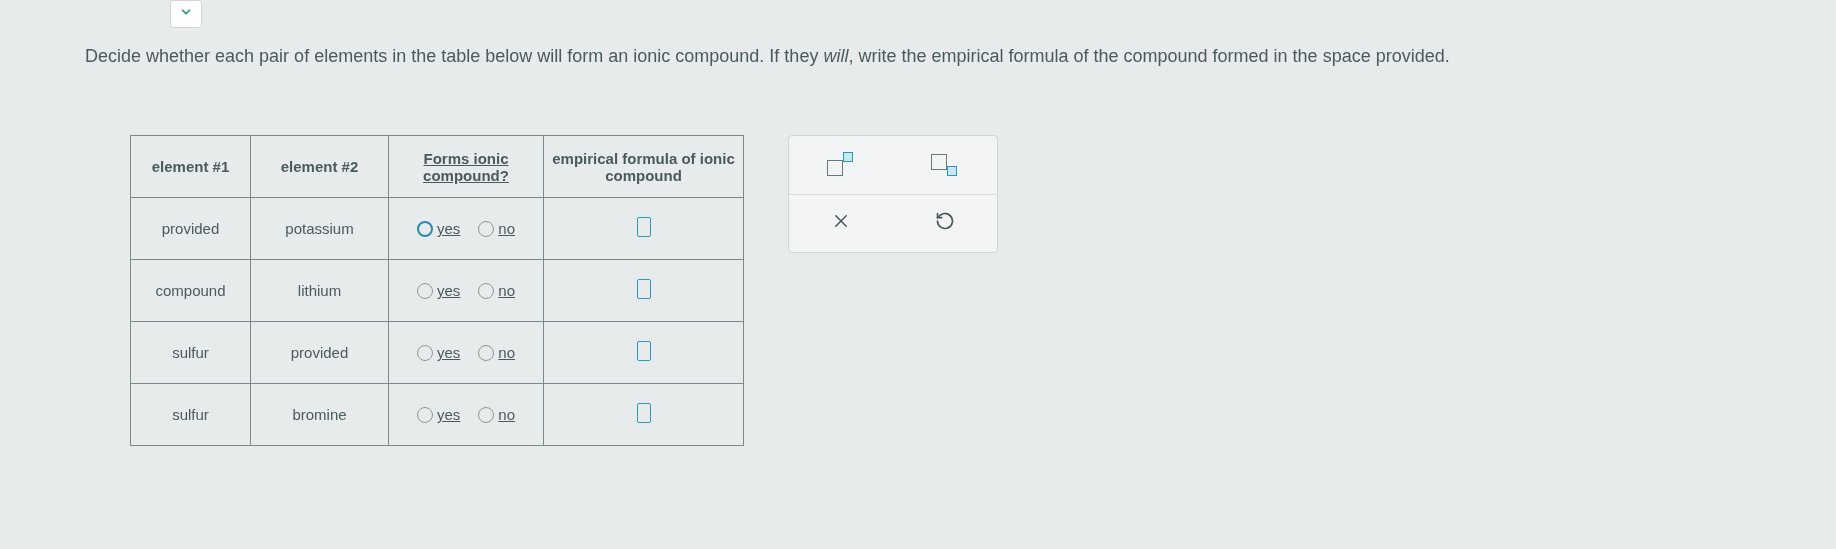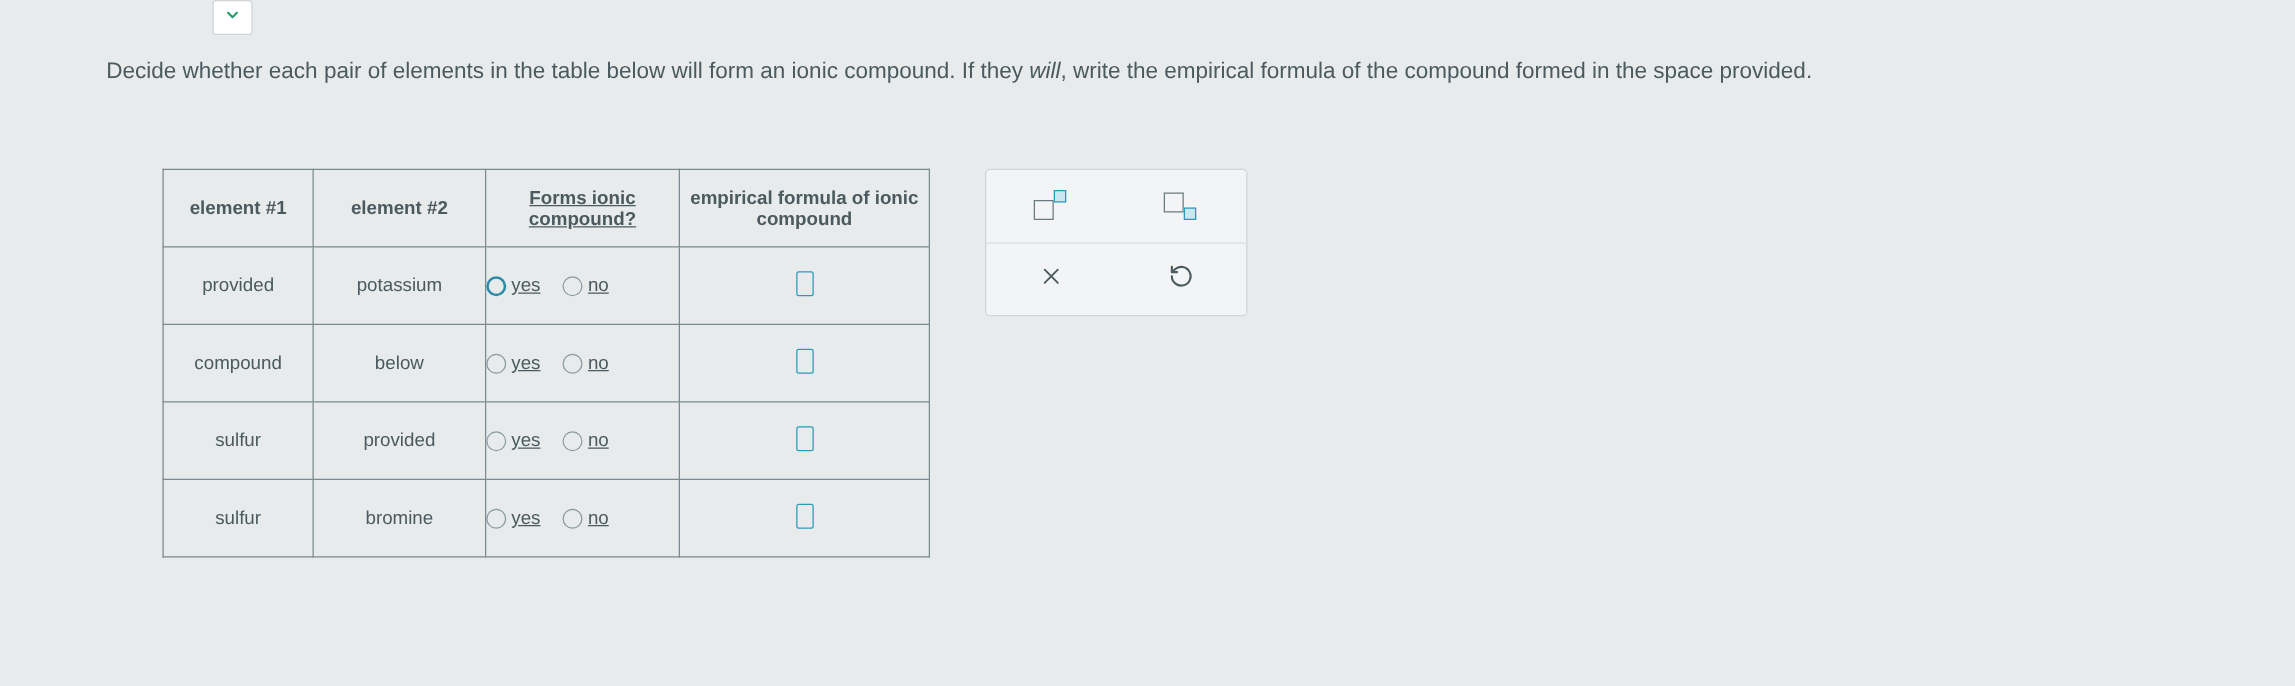--- a/index.html
+++ b/index.html
@@ -72,21 +72,21 @@
       font-size: 15px;
       background: transparent;
     }
     .col1 { width: 120px; }
     .col2 { width: 138px; }
     .col3 { width: 155px; text-decoration: underline; }
     .col4 { width: 200px; }
     .radio-cell {
       display: flex;
       align-items: center;
-      justify-content: flex-start;
+      justify-content: center;
       gap: 18px;
       height: 100%;
     }
     .radio-opt {
       display: flex;
       align-items: center;
       gap: 4px;
       font-size: 15px;
       cursor: pointer;
     }
@@ -214,21 +214,21 @@
             <div class="radio-opt">
                 <span class="radio-circle"></span>
                 <span>no</span>
               </div>
           </div>
         </td>
         <td class="col4"><span class="formula-box"></span></td>
       </tr>
       <tr>
         <td class="col1">compound</td>
-        <td class="col2">below</td>
+        <td class="col2">lithium</td>
         <td class="col3">
           <div class="radio-cell">
             <div class="radio-opt">
                 <span class="radio-circle"></span>
                 <span>yes</span>
               </div>
             <div class="radio-opt">
                 <span class="radio-circle"></span>
                 <span>no</span>
               </div>

